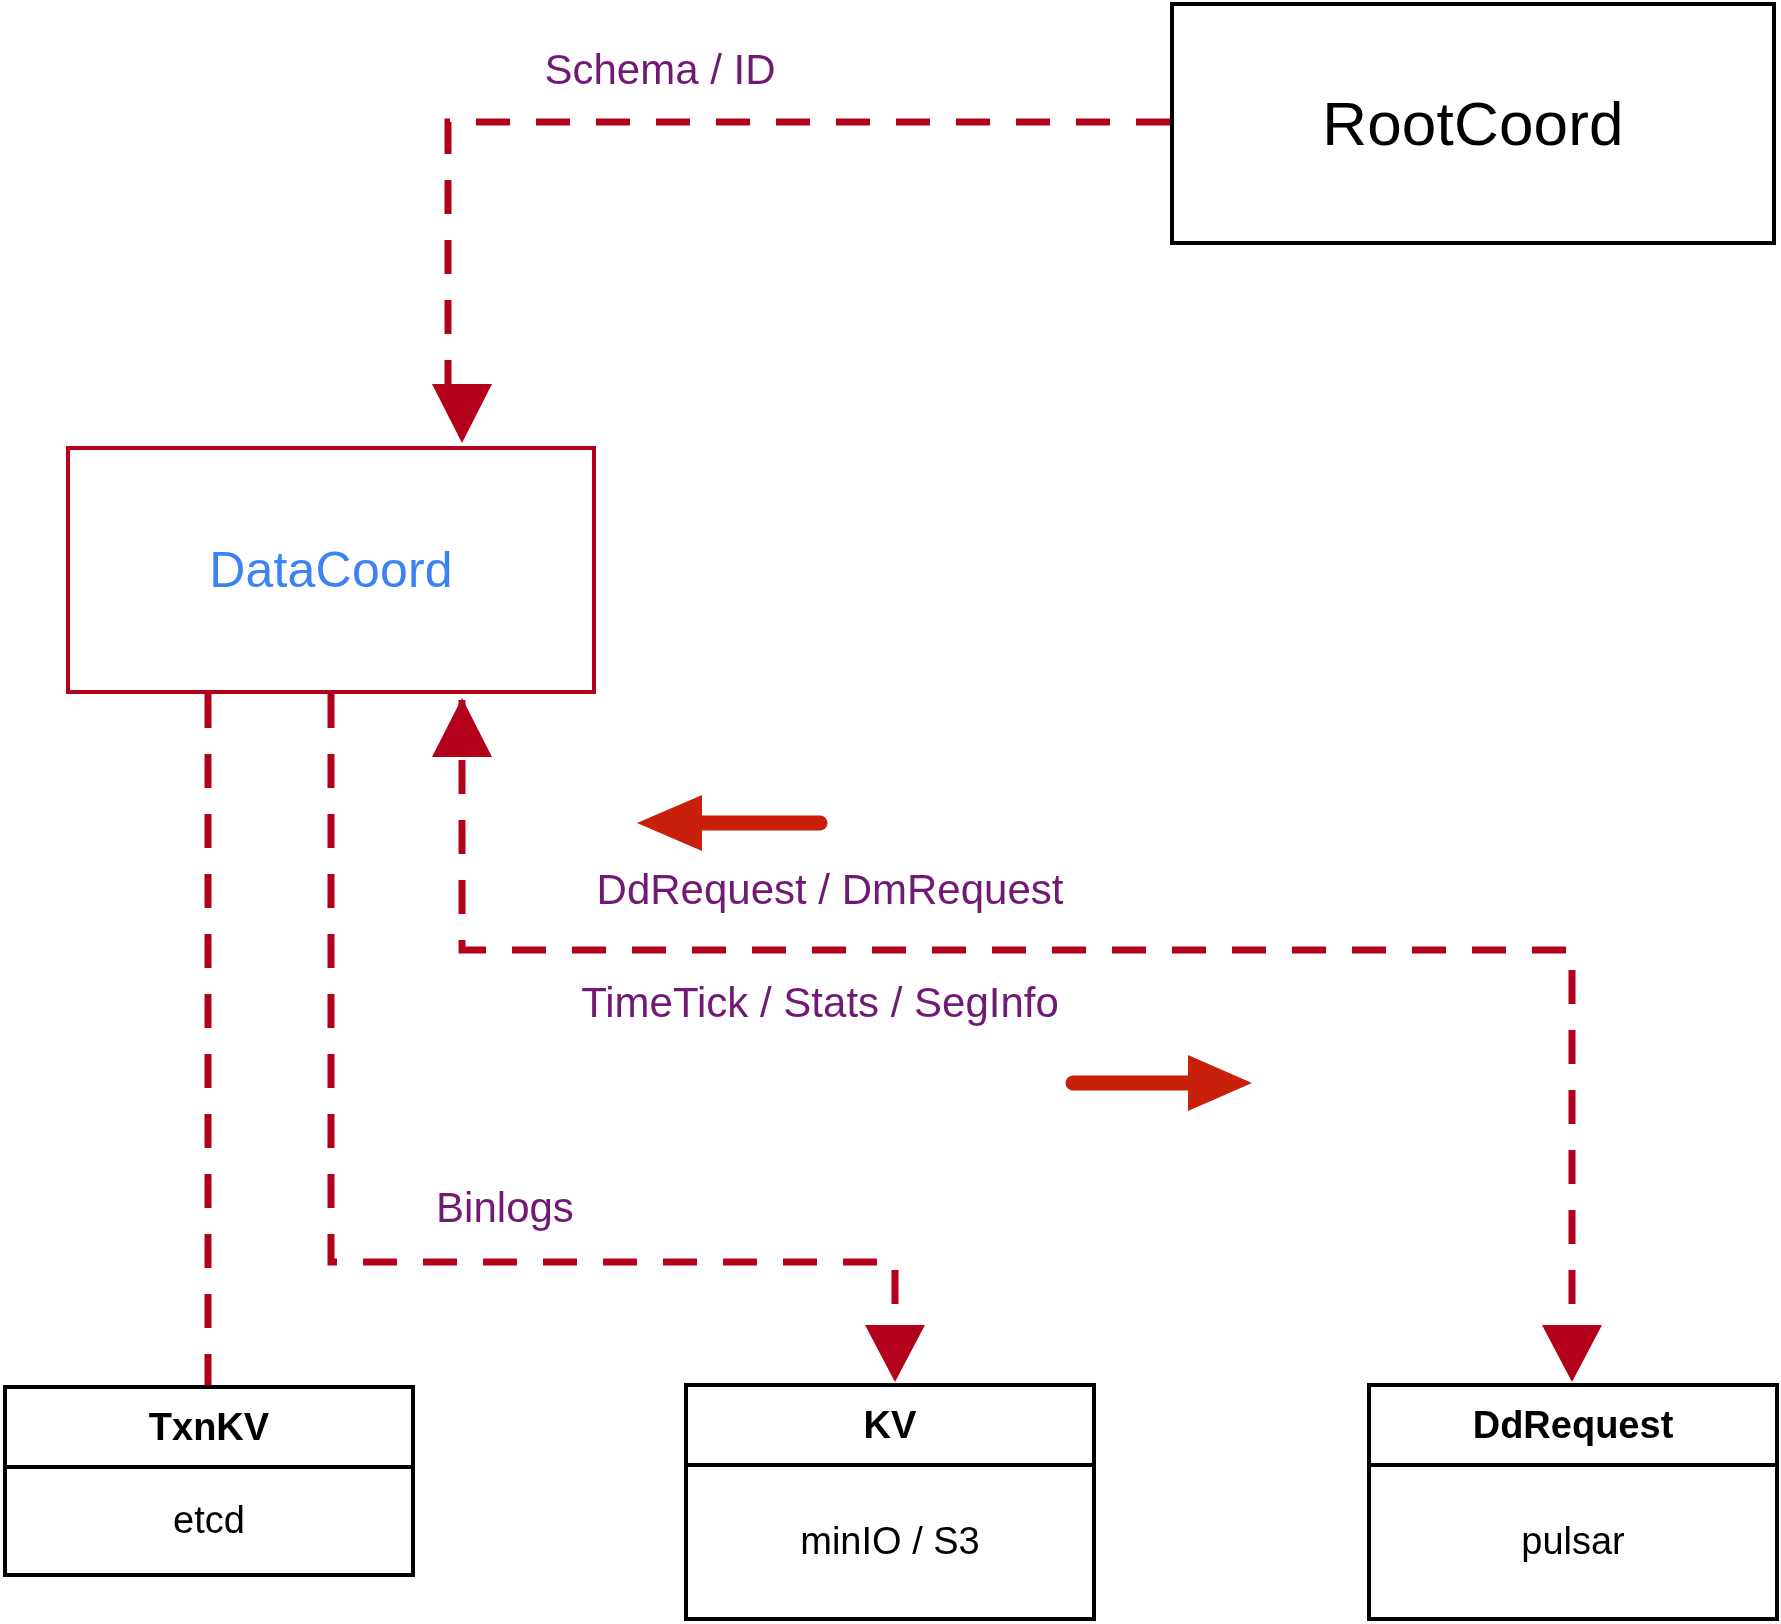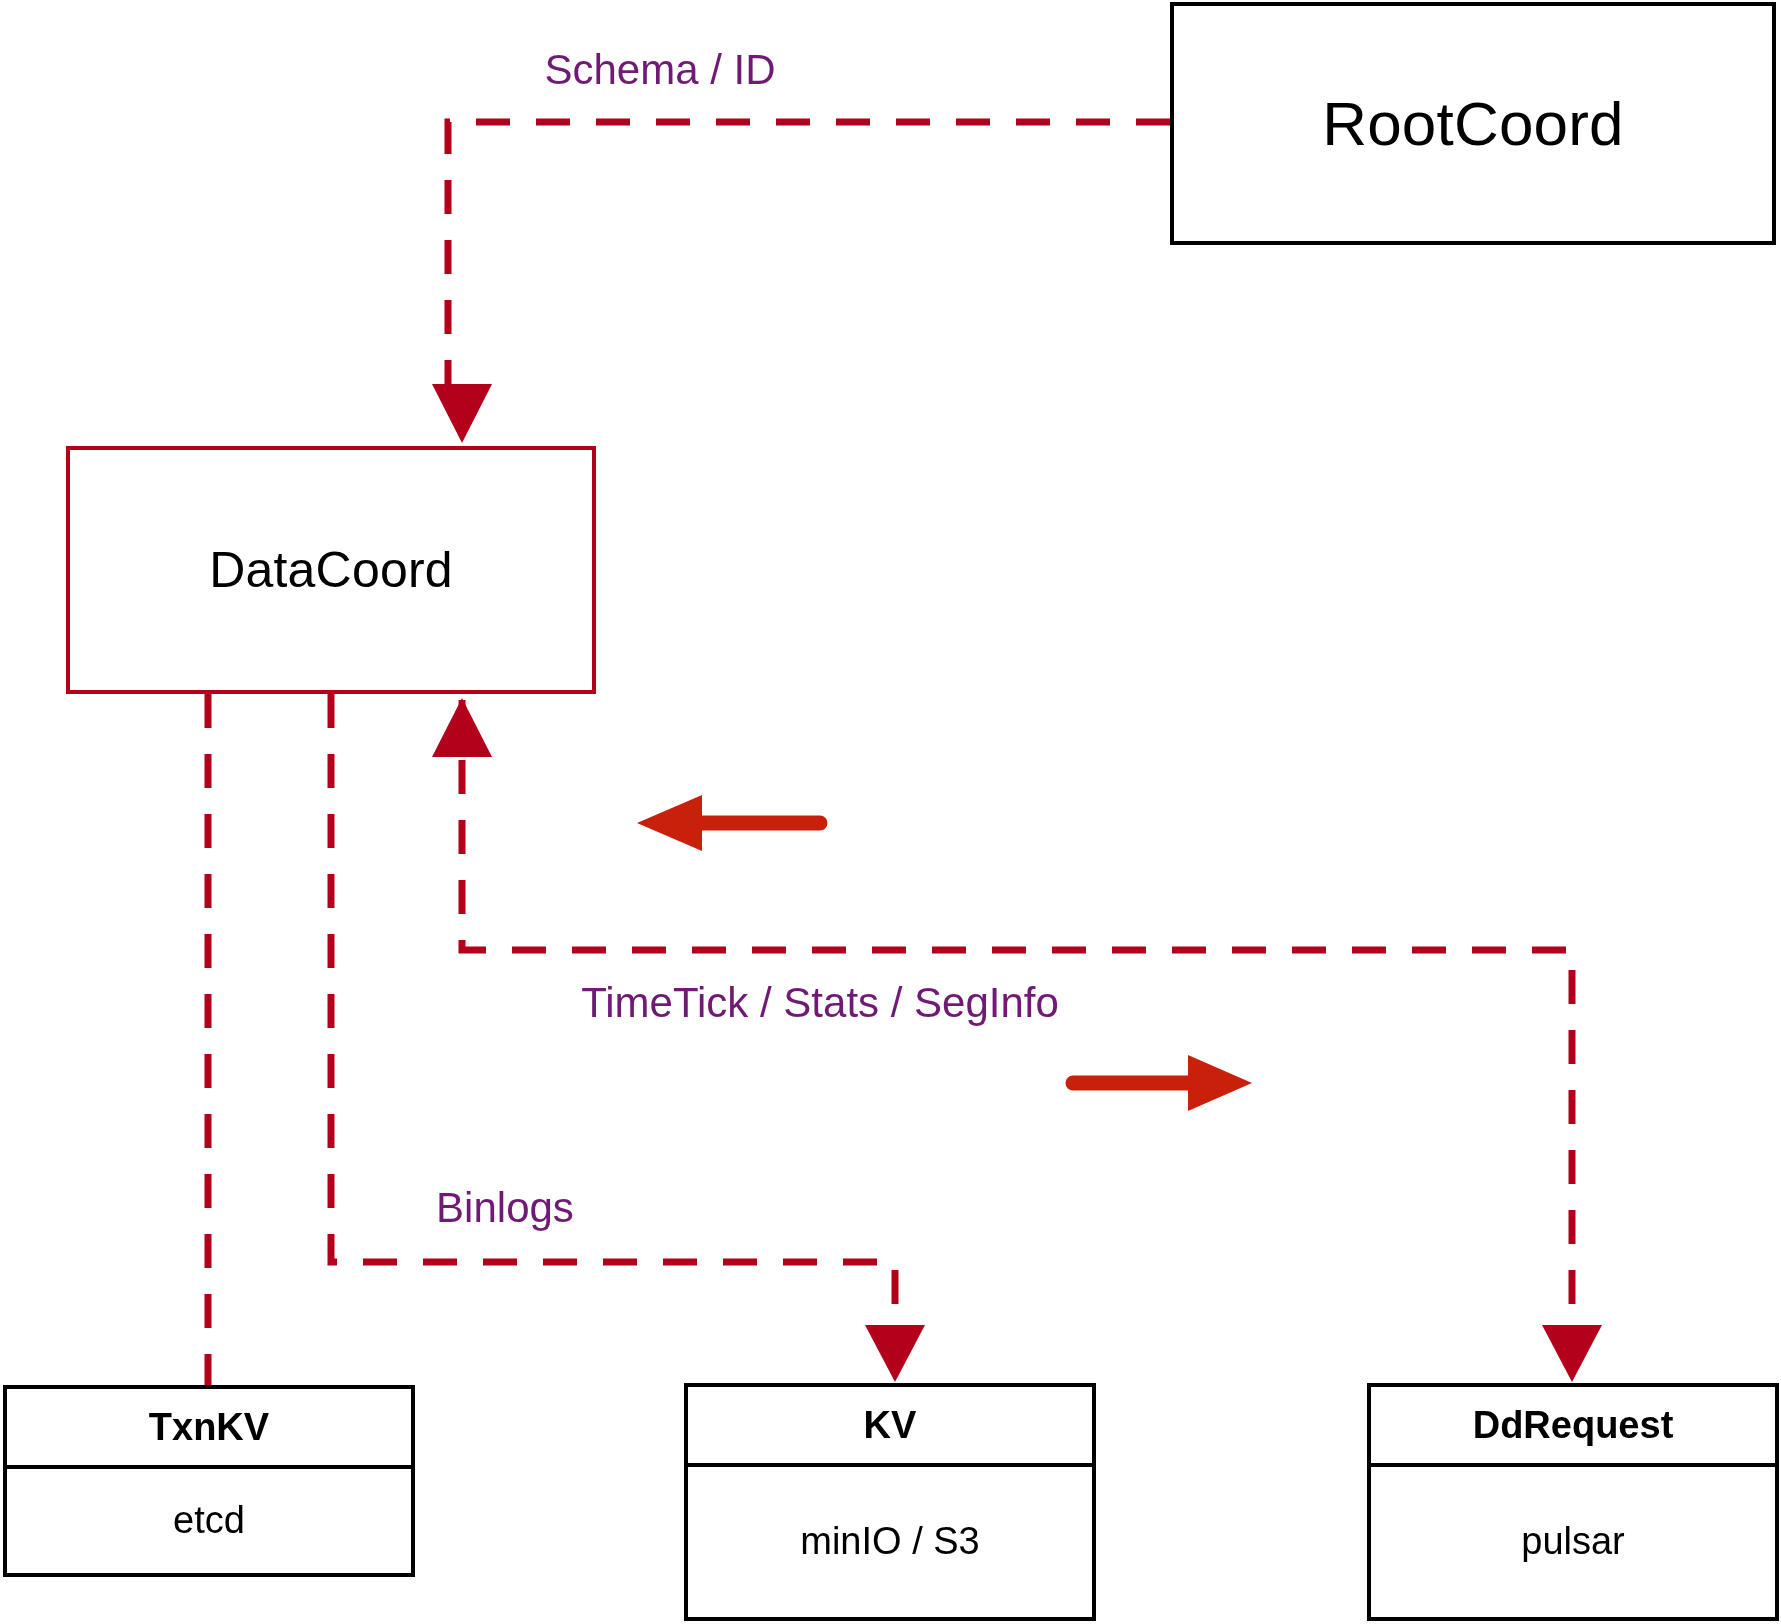--- a/index.html
+++ b/index.html
@@ -40,21 +40,21 @@
     align-items: center;
     justify-content: center;
     width: 100%;
     height: 100%;
     text-align: center;
     font-size: 62px;
     color: #000000;
     letter-spacing: 0.2px;
   }
   .node-title.red-text {
-    color: #000000;
+    color: #3b82f6;
     font-size: 50px;
   }
   .split-header {
     position: absolute;
     left: 0;
     right: 0;
     top: 0;
     height: 80px;
     display: flex;
     align-items: center;
@@ -155,18 +155,19 @@
 
   <div class="node-box node-black" style="left:1367px; top:1383px; width:412px; height:238px;">
     <div class="split-header">DdRequest</div>
     <div class="split-body">
       <span>pulsar</span>
     </div>
   </div>
 
   <div class="edge-label" style="left:460px; top:46px; width:400px;">Schema / ID</div>
 
+  <div class="edge-label" style="left:470px; top:866px; width:720px;">DdRequest / DmRequest</div>
 
   <div class="edge-label" style="left:460px; top:979px; width:720px;">TimeTick / Stats / SegInfo</div>
 
   <div class="edge-label" style="left:345px; top:1184px; width:320px;">Binlogs</div>
 
 </div>
 
 </body></html>

